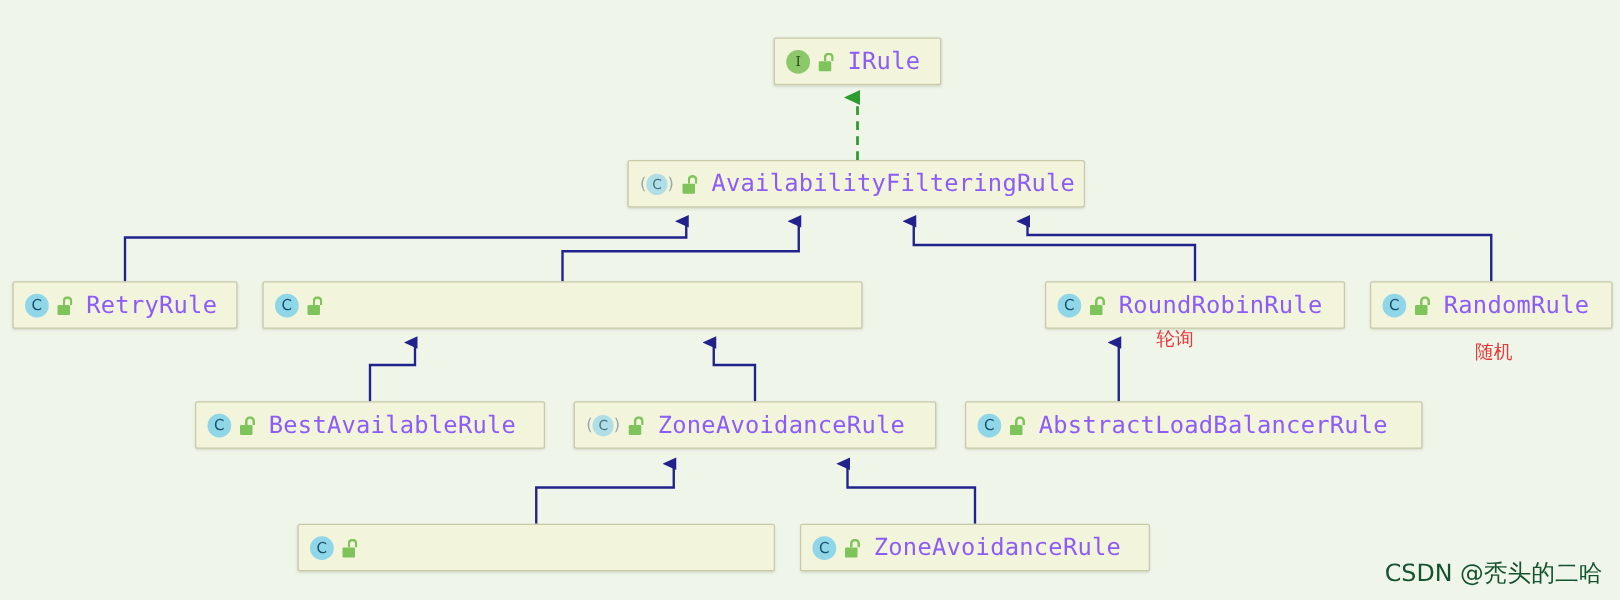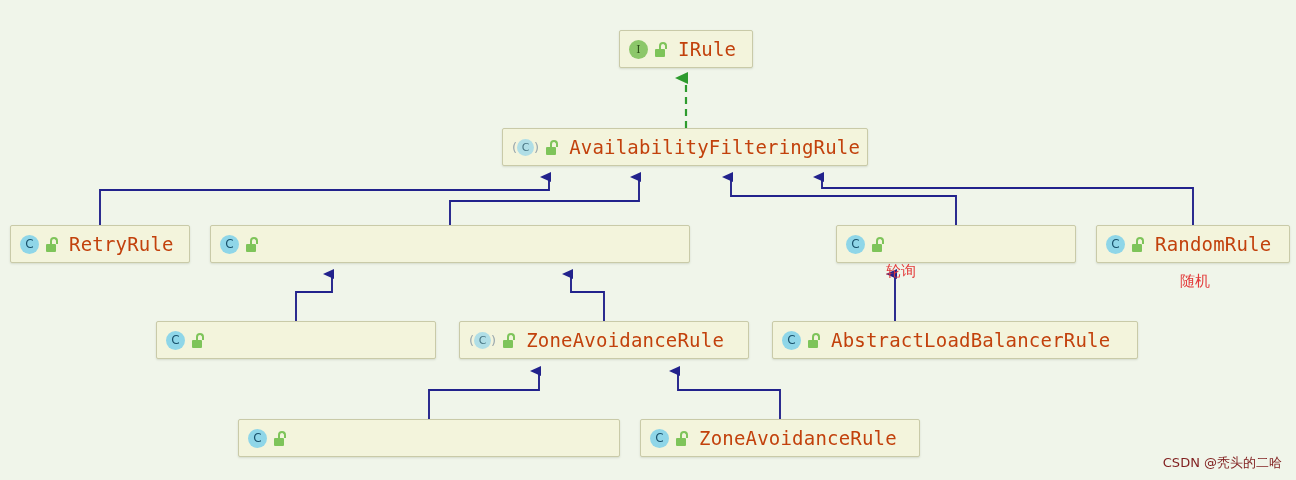--- a/index.html
+++ b/index.html
@@ -36,21 +36,21 @@
     display: flex;
     align-items: center;
     padding: 0 12px 0 9px;
     height: 38px;
     box-shadow: 0 1px 2px rgba(90,100,70,0.18);
     white-space: nowrap;
   }
   .node .label {
     font-family: "DejaVu Sans Mono", "Liberation Mono", monospace;
     font-size: 19px;
-    color: #c2410c;
+    color: #8b5cf6;
     letter-spacing: 0.2px;
     margin-left: 10px;
   }
   .ic {
     display: inline-flex;
     align-items: center;
     flex: 0 0 auto;
   }
   
   .icon-class {
@@ -125,23 +125,23 @@
     position: absolute;
     color: #e33b3b;
     font-family: "DejaVu Sans", "Liberation Sans", sans-serif;
     font-size: 15px;
     white-space: nowrap;
   }
   .watermark {
     position: absolute;
     right: 14px;
     bottom: 8px;
-    color: #7f1d1d;
-    font-family: "DejaVu Sans", "Liberation Sans", sans-serif;
-    font-size: 13px;
+    color: #14532d;
+    font-family: "DejaVu Sans", "Liberation Sans", sans-serif;
+    font-size: 19px;
     white-space: nowrap;
   }
 </style>
 </head>
 <body>
 
 <div id="canvas">
 
   <svg class="edges" viewBox="0 0 1296 480" xmlns="http://www.w3.org/2000/svg">
     <defs>
@@ -220,20 +220,21 @@
   </div>
 
   <div class="node" style="left:836px; top:225px; width:240px;">
     <span class="ic">
       <span class="icon-class">C</span>
     </span>
     <span class="icon-lock">
       <span class="shackle"></span>
         <span class="body"></span>
     </span>
+    <span class="label">RoundRobinRule</span>
   </div>
 
   <div class="node" style="left:1096px; top:225px; width:194px;">
     <span class="ic">
       <span class="icon-class">C</span>
     </span>
     <span class="icon-lock">
       <span class="shackle"></span>
         <span class="body"></span>
     </span>
@@ -241,20 +242,21 @@
   </div>
 
   <div class="node" style="left:156px; top:321px; width:280px;">
     <span class="ic">
       <span class="icon-class">C</span>
     </span>
     <span class="icon-lock">
       <span class="shackle"></span>
         <span class="body"></span>
     </span>
+    <span class="label">BestAvailableRule</span>
   </div>
 
   <div class="node" style="left:459px; top:321px; width:290px;">
     <span class="ic icon-abstract-wrap">
       <span class="paren">(</span>
       <span class="icon-abstract">C</span>
       <span class="paren">)</span>
     </span>
     <span class="icon-lock">
       <span class="shackle"></span>
@@ -288,18 +290,18 @@
     <span class="ic">
       <span class="icon-class">C</span>
     </span>
     <span class="icon-lock">
       <span class="shackle"></span>
         <span class="body"></span>
     </span>
     <span class="label">ZoneAvoidanceRule</span>
   </div>
 
-  <div class="annot" style="left:886px; top:262px;">轮询</div>
+  <div class="annot" style="left:925px; top:262px;">轮询</div>
   <div class="annot" style="left:1180px; top:272px;">随机</div>
 
   <div class="watermark">CSDN @秃头的二哈</div>
 
 </div>
 
 </body></html>

